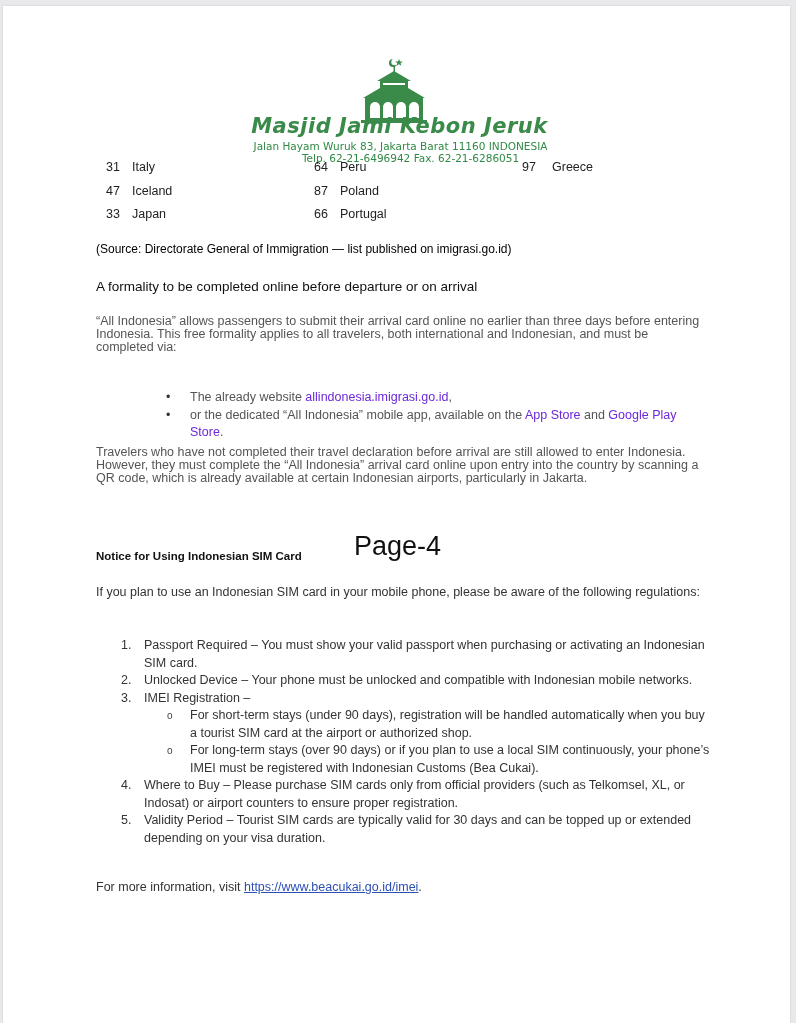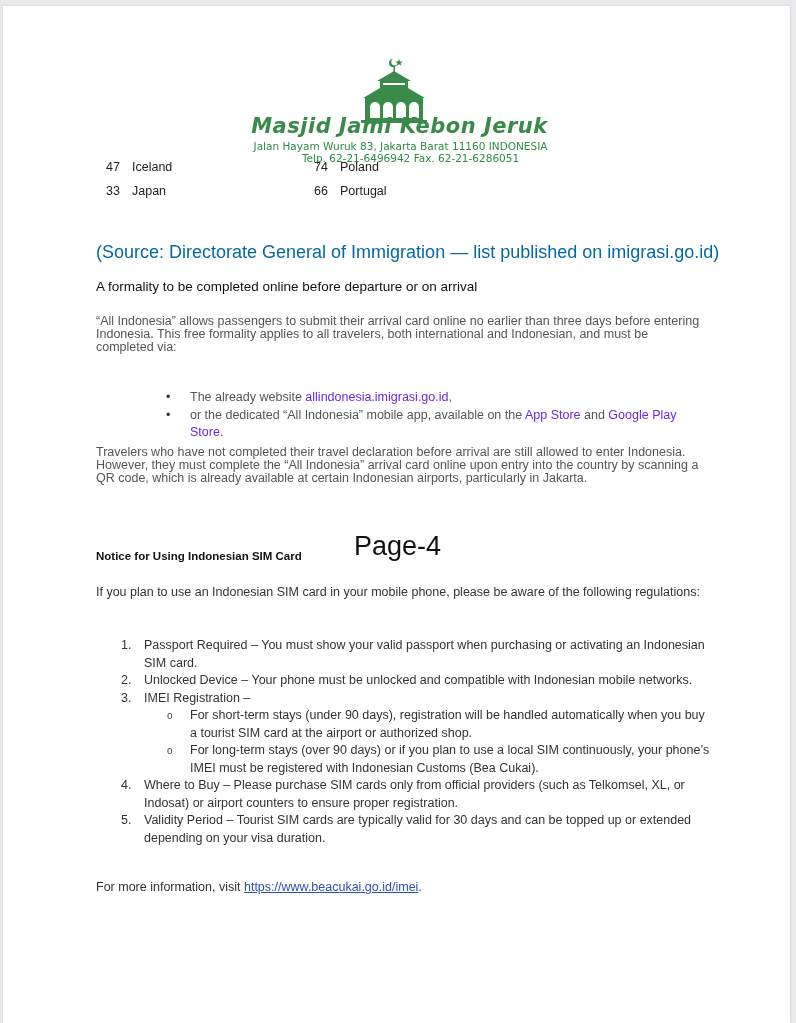--- a/index.html
+++ b/index.html
@@ -27,21 +27,21 @@
     font-family: "DejaVu Sans", sans-serif; font-size: 10.5px; color: #2f8a45; padding-left: 28px;
   }
   
   .country-grid { position: absolute; left: 103px; top: 154px; width: 520px; }
   .c-row { position: relative; height: 23.5px; font-size: 12.5px; color: #222; }
   .c-cell { position: absolute; top: 0; }
   .c-num { display: inline-block; width: 26px; }
   .col-0 { left: 0; }
   .col-1 { left: 208px; }
   .col-2 { left: 416px; }
-  .source { position: absolute; left: 93px; top: 236px; font-size: 18px; color: #0369a1; }
+  .source { position: absolute; left: 93px; top: 236px; font-size: 12px; color: #000000; }
   .h2 { position: absolute; left: 93px; top: 273px; font-size: 13.5px; font-weight: normal; color: #111; }
   .para { position: absolute; left: 93px; font-size: 12.5px; line-height: 13px; color: #555; width: 610px; }
   .p1 { top: 309px; }
   .bullets { position: absolute; left: 163px; top: 383px; width: 540px; font-size: 12.5px; line-height: 17.5px; color: #555; }
   .bullets li { list-style: none; position: relative; padding-left: 24px; }
   .bullets li .dot { position: absolute; left: 0; top: 0; color: #333; }
   .link { color: #6d28d9; }
   .link-u { color: #2b4fb5; text-decoration: underline; }
   .p2 { top: 440px; }
   .h3 { position: absolute; left: 93px; top: 544px; font-size: 11.5px; font-weight: bold; color: #111; }
@@ -83,22 +83,27 @@
       </g>
       <rect x="14" y="64" width="66" height="3" fill="#3a8a4a"></rect>
     </svg>
     <div class="org-name">Masjid Jami Kebon Jeruk</div>
     <div class="org-address">Jalan Hayam Wuruk 83, Jakarta Barat 11160  INDONESIA</div>
     <div class="org-phone">Telp. 62-21-6496942  Fax. 62-21-6286051</div>
   </div>
 
   <div class="country-grid">
     <div class="c-row">
+      <div class="c-cell col-0"><span class="c-num">31</span><span>Italy</span></div>
+      <div class="c-cell col-1"><span class="c-num">64</span><span>Peru</span></div>
+      <div class="c-cell col-2"><span class="c-num" style="width:30px">97</span><span>Greece</span></div>
+    </div>
+    <div class="c-row">
       <div class="c-cell col-0"><span class="c-num">47</span><span>Iceland</span></div>
-      <div class="c-cell col-1"><span class="c-num">74</span><span>Poland</span></div>
+      <div class="c-cell col-1"><span class="c-num">87</span><span>Poland</span></div>
     </div>
     <div class="c-row">
       <div class="c-cell col-0"><span class="c-num">33</span><span>Japan</span></div>
       <div class="c-cell col-1"><span class="c-num">66</span><span>Portugal</span></div>
     </div>
   </div>
 
   <div class="source">(Source: Directorate General of Immigration — list published on imigrasi.go.id)</div>
 
   <div class="h2">A formality to be completed online before departure or on arrival</div>

